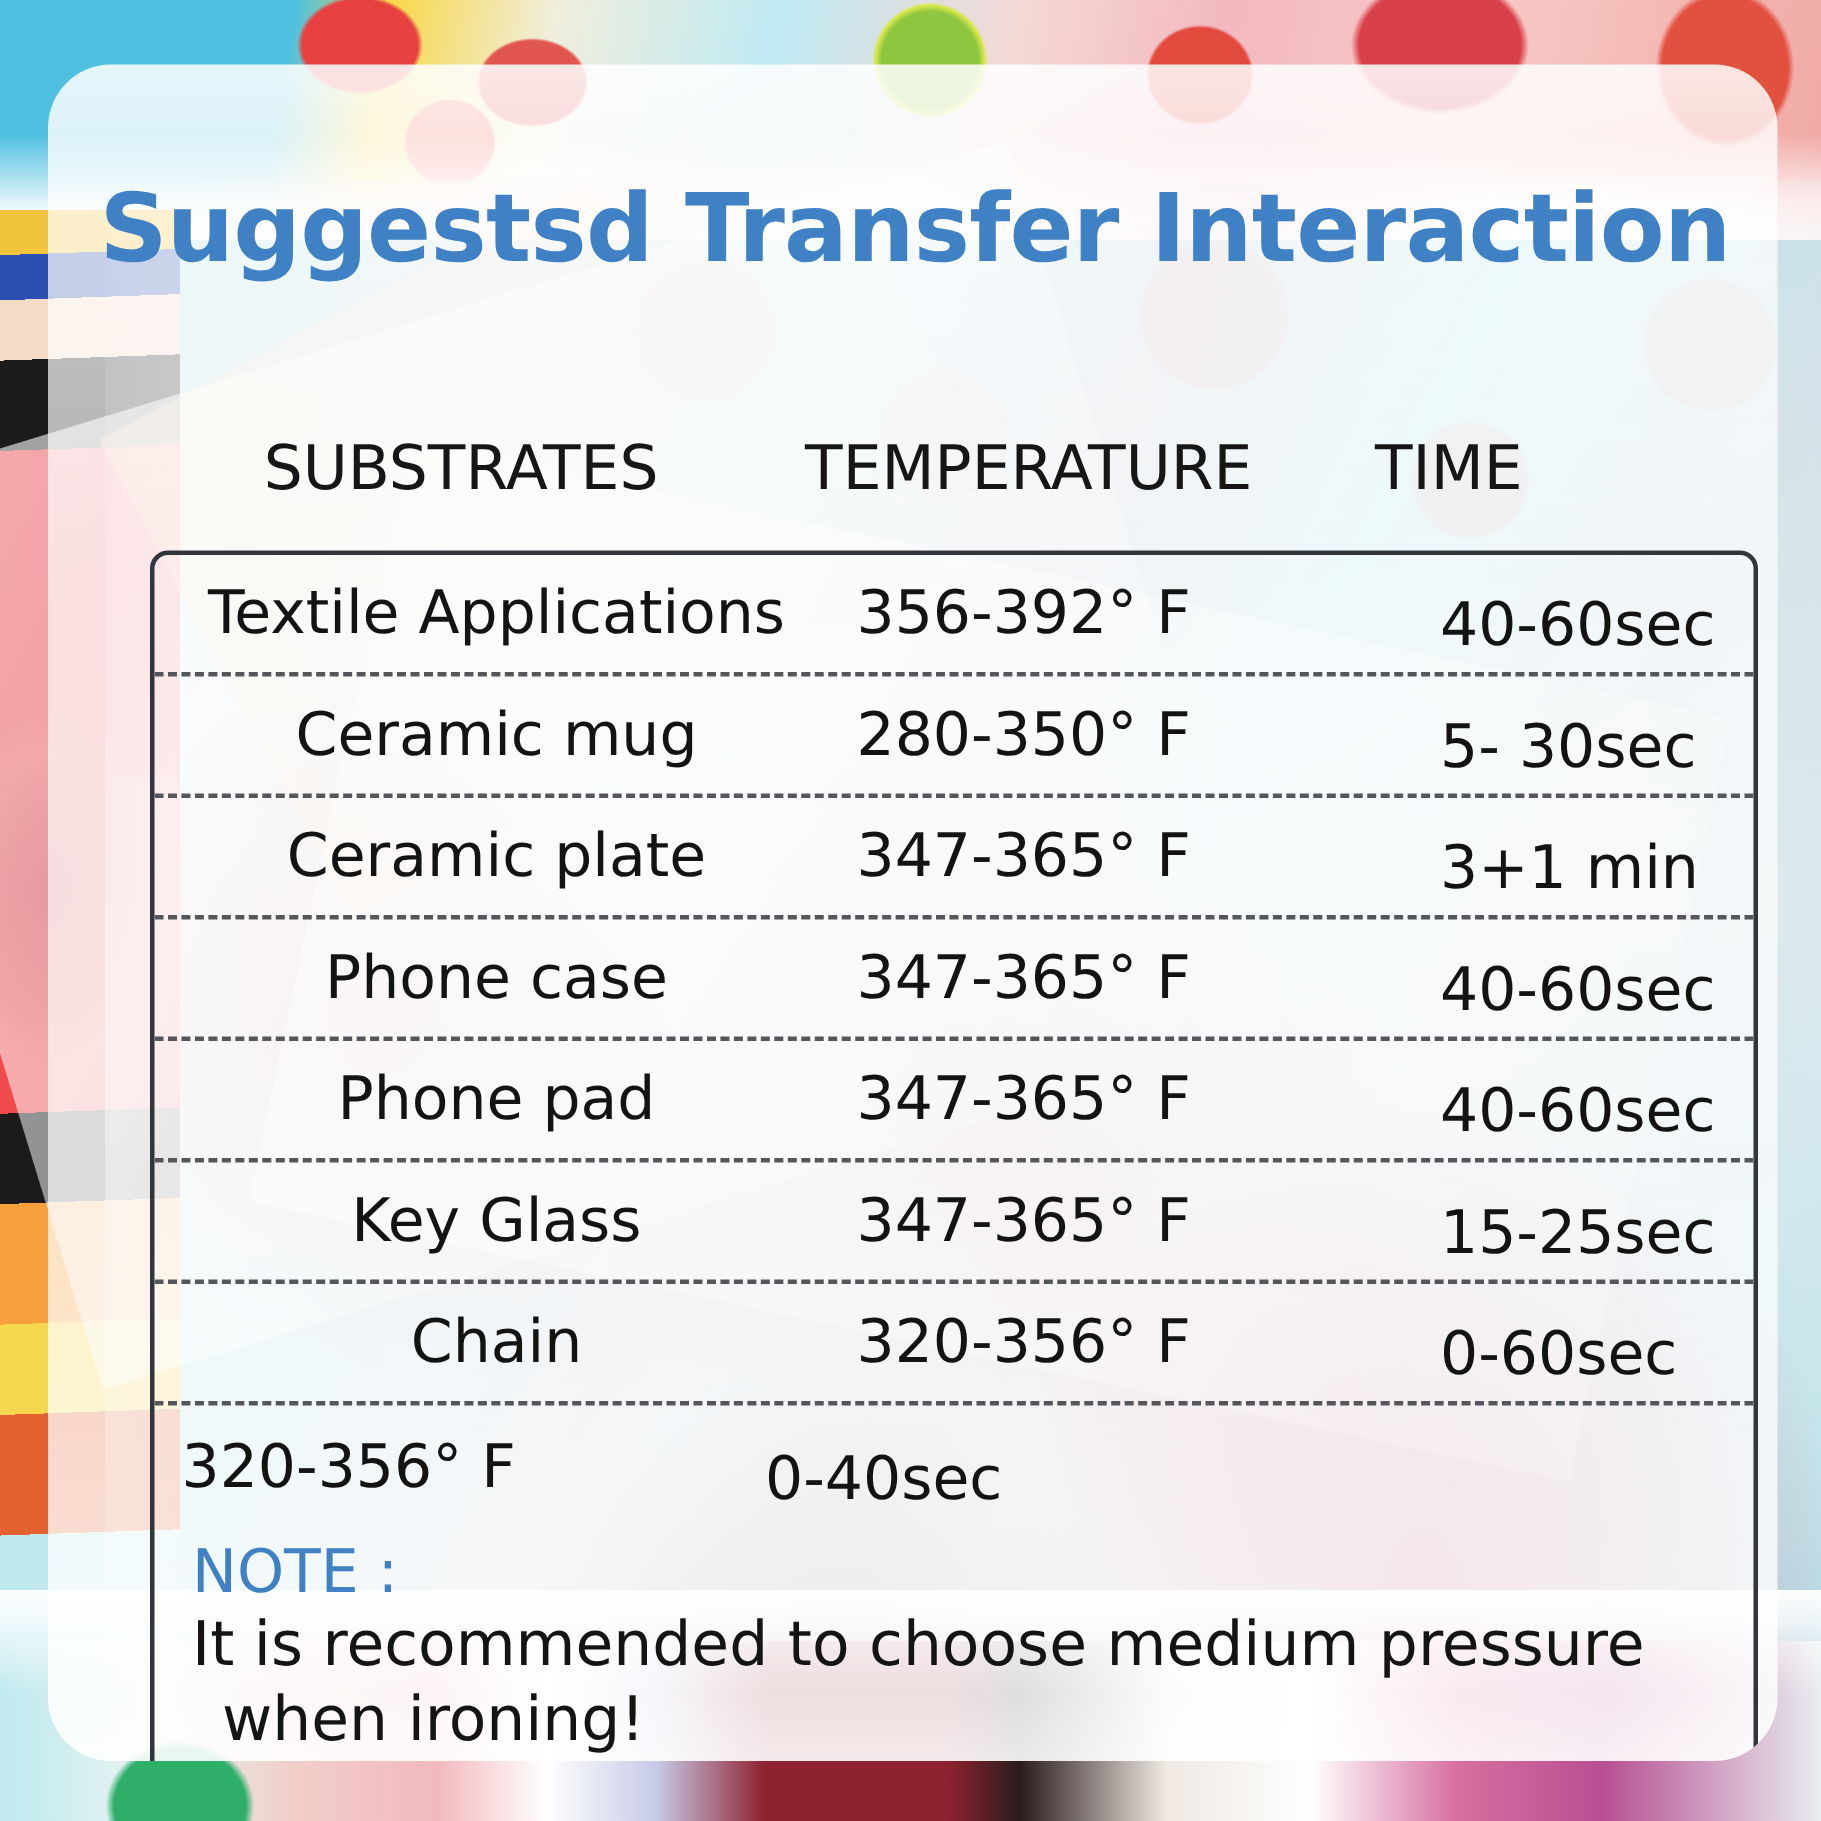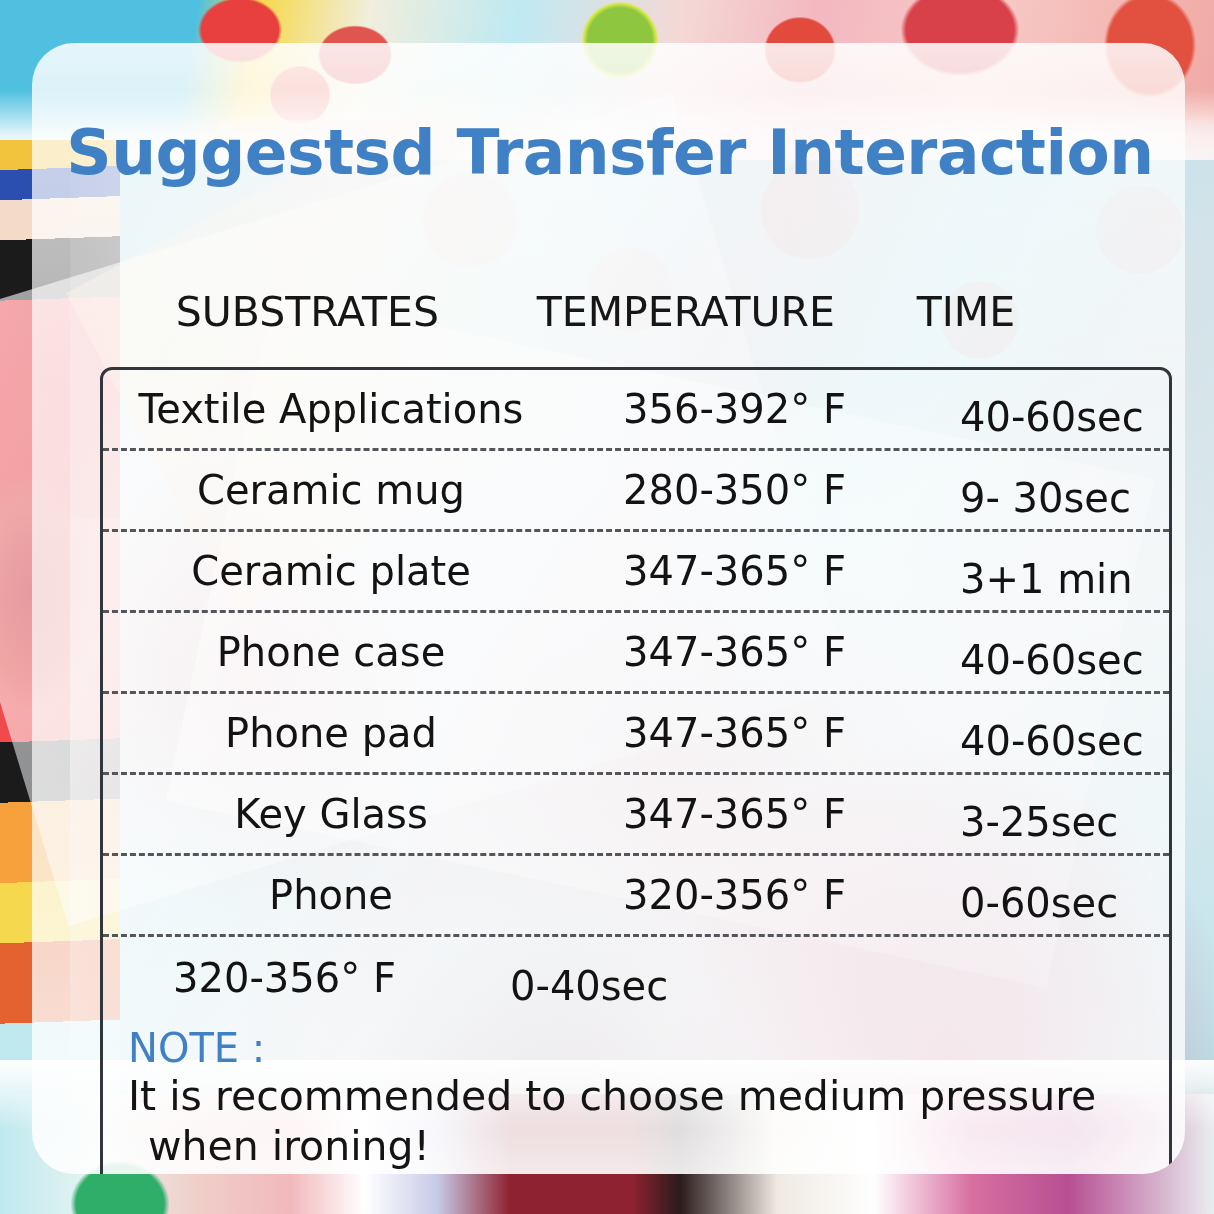--- a/index.html
+++ b/index.html
@@ -220,21 +220,21 @@
   .row:last-child { border-bottom: none; }
 
   .cell {
     font-size: 40px;
     color: #131313;
     font-family: "DejaVu Sans", sans-serif;
     line-height: 1;
     white-space: nowrap;
   }
   .cell.c1 { width: 450px; text-align: center; padding-left: 6px; box-sizing: border-box; }
-  .cell.c2 { width: 345px; text-align: center;  padding-left: 18px; box-sizing: border-box; }
+  .cell.c2 { width: 345px; text-align: left;  padding-left: 18px; box-sizing: border-box; }
   .cell.c3 { width: 271px; text-align: left;  padding-left: 62px; box-sizing: border-box; margin-top: 16px; }
 
   
   #note {
     position: absolute;
     left: 96px;
     top: 982px;
     width: 1010px;
   }
   #note-label {
@@ -286,21 +286,21 @@
 
         <div class="row">
           <div class="cell c1">Textile Applications</div>
           <div class="cell c2">356-392° F</div>
           <div class="cell c3">40-60sec</div>
         </div>
 
         <div class="row">
           <div class="cell c1">Ceramic mug</div>
           <div class="cell c2">280-350° F</div>
-          <div class="cell c3">9- 30sec</div>
+          <div class="cell c3">5- 30sec</div>
         </div>
 
         <div class="row">
           <div class="cell c1">Ceramic plate</div>
           <div class="cell c2">347-365° F</div>
           <div class="cell c3">3+1 min</div>
         </div>
 
         <div class="row">
           <div class="cell c1">Phone case</div>
@@ -310,25 +310,25 @@
 
         <div class="row">
           <div class="cell c1">Phone pad</div>
           <div class="cell c2">347-365° F</div>
           <div class="cell c3">40-60sec</div>
         </div>
 
         <div class="row">
           <div class="cell c1">Key Glass</div>
           <div class="cell c2">347-365° F</div>
-          <div class="cell c3">3-25sec</div>
-        </div>
-
-        <div class="row">
-          <div class="cell c1">Phone</div>
+          <div class="cell c3">15-25sec</div>
+        </div>
+
+        <div class="row">
+          <div class="cell c1">Chain</div>
           <div class="cell c2">320-356° F</div>
           <div class="cell c3">0-60sec</div>
         </div>
 
         <div class="row">
           <div class="cell c2">320-356° F</div>
           <div class="cell c3">0-40sec</div>
         </div>
 
       </div>

